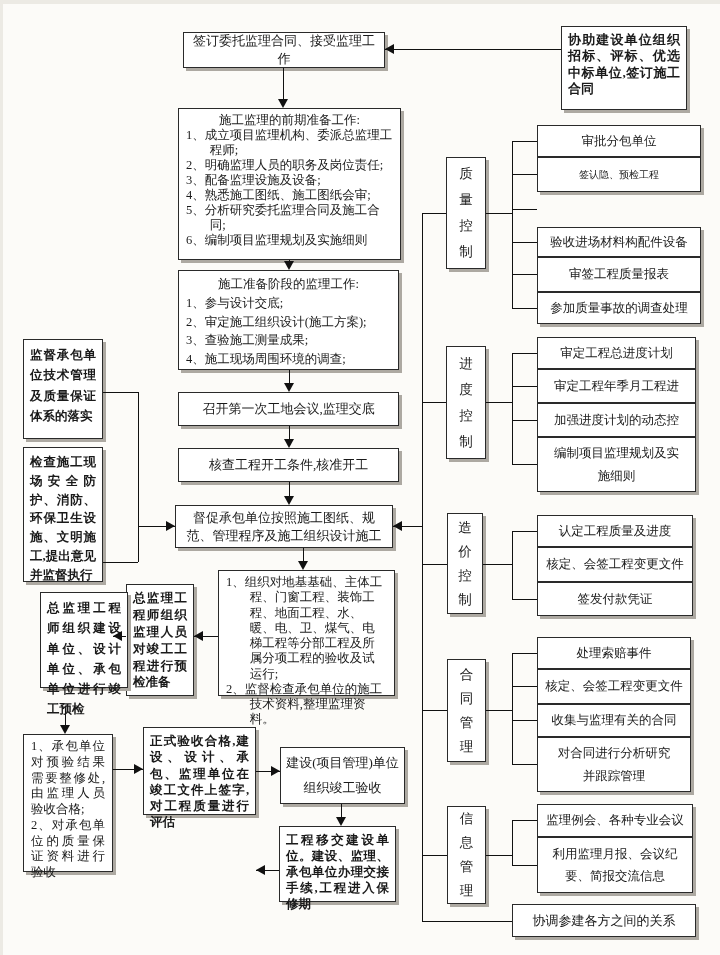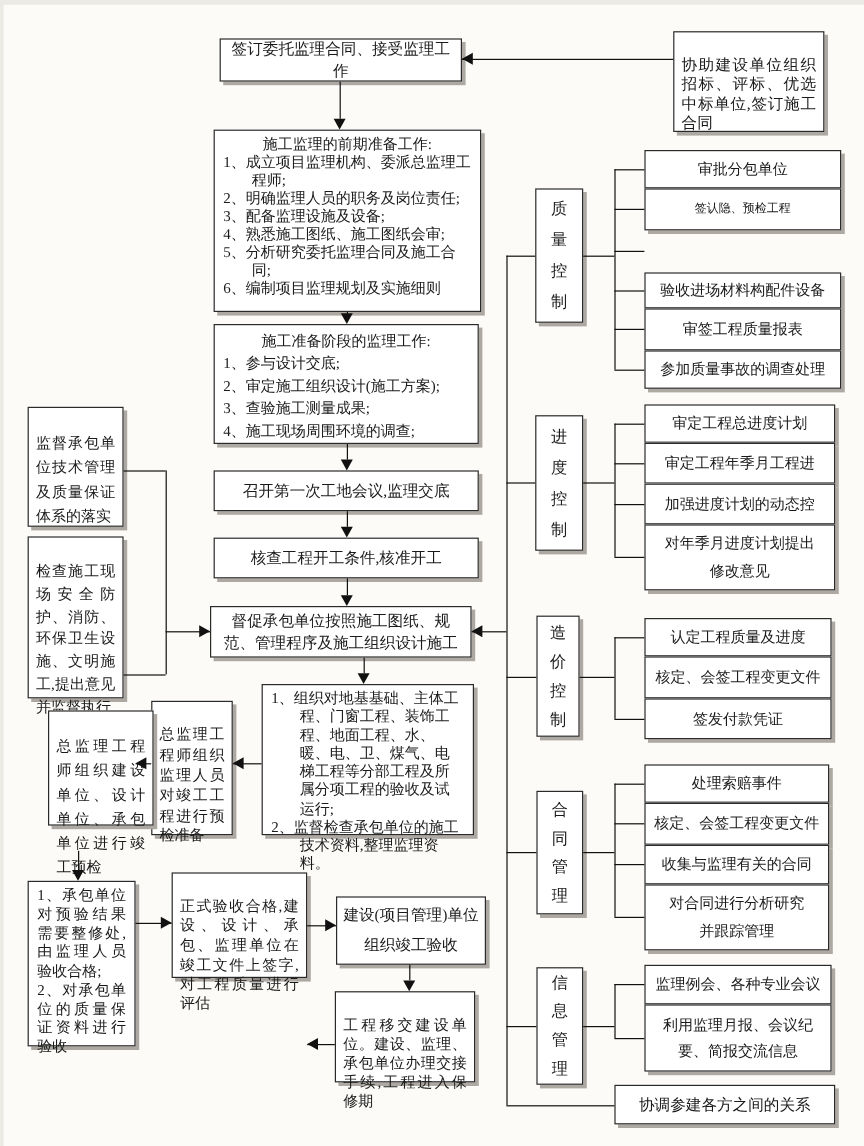--- a/index.html
+++ b/index.html
@@ -5,21 +5,21 @@
   html,body{margin:0;padding:0;}
   body{background:#fcfbf8;font-family:"Liberation Serif","DejaVu Serif",serif;}
   #stage{position:relative;width:720px;height:955px;background:#fcfbf8;overflow:hidden;
          border-top:4px solid #eceae4;border-left:3px solid #eceae4;box-sizing:border-box;color:#1a1a1a;}
   .bx{position:absolute;background:#ffffff;border:1px solid #2a2a2a;box-sizing:border-box;
       box-shadow:3px 3px 0 #ada9a2;display:flex;align-items:center;justify-content:center;
       text-align:center;font-size:13px;line-height:1.35;padding:2px 5px;}
   .list{display:block;text-align:left;padding:4px 7px;font-size:12.5px;line-height:1.2;}
   .list .ttl{text-align:center;}
   .list .li{padding-left:1.9em;text-indent:-1.9em;}
-  .jz{display:block;text-align:justify;text-justify:inter-character;padding:19px 6px;font-size:12.5px;}
+  .jz{display:block;text-align:justify;text-justify:inter-character;padding:5px 6px;font-size:12.5px;font-weight:bold;}
   .vlab{font-size:13.5px;letter-spacing:0;}
   .vlab span{display:inline-block;width:15px;word-break:break-all;text-align:center;}
   .hline,.vline{position:absolute;background:#111;}
   .hline{height:1px;}
   .vline{width:1px;}
   .ah{position:absolute;width:0;height:0;border-style:solid;}
   .ah-down{border-left:5px solid transparent;border-right:5px solid transparent;border-top:9px solid #111;border-bottom:0;}
   .ah-left{border-top:5px solid transparent;border-bottom:5px solid transparent;border-right:9px solid #111;border-left:0;}
   .ah-right{border-top:5px solid transparent;border-bottom:5px solid transparent;border-left:9px solid #111;border-right:0;}
 </style>
@@ -126,21 +126,21 @@
   <div class="bx" style="left:534px;top:333px;width:159px;height:32px;font-size:12.5px;">
       <span>审定工程总进度计划</span>
     </div>
   <div class="bx" style="left:534px;top:365px;width:159px;height:34px;font-size:12.5px;">
       <span>审定工程年季月工程进</span>
     </div>
   <div class="bx" style="left:534px;top:399px;width:159px;height:34px;font-size:12.5px;">
       <span>加强进度计划的动态控</span>
     </div>
   <div class="bx" style="left:534px;top:433px;width:159px;height:55px;font-size:12.5px;line-height:1.8;padding:2px 16px;">
-      <span>对年季月进度计划提出修改意见</span>
+      <span>编制项目监理规划及实施细则</span>
     </div>
 
   <div class="bx" style="left:534px;top:511px;width:156px;height:32px;font-size:12.5px;">
       <span>认定工程质量及进度</span>
     </div>
   <div class="bx" style="left:534px;top:543px;width:156px;height:35px;font-size:12.5px;">
       <span>核定、会签工程变更文件</span>
     </div>
   <div class="bx" style="left:534px;top:578px;width:156px;height:34px;font-size:12.5px;">
       <span>签发付款凭证</span>

